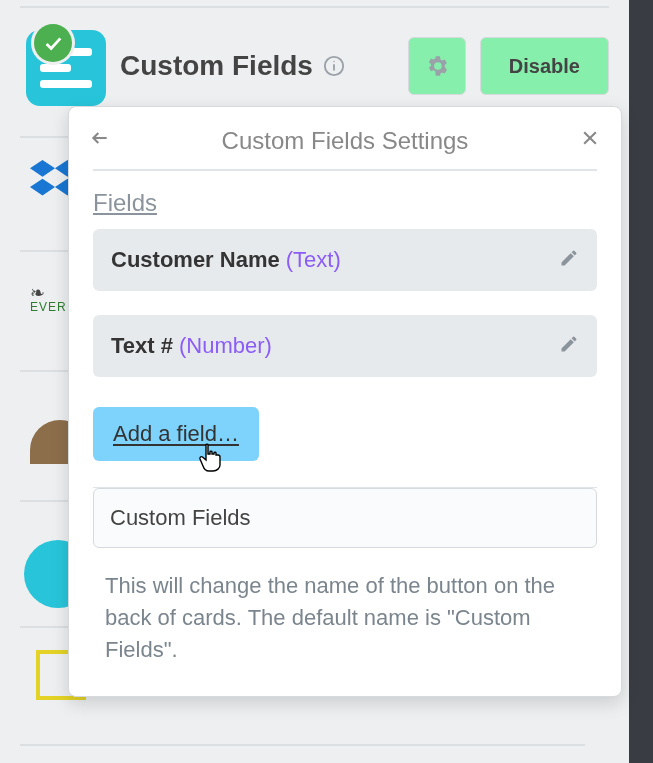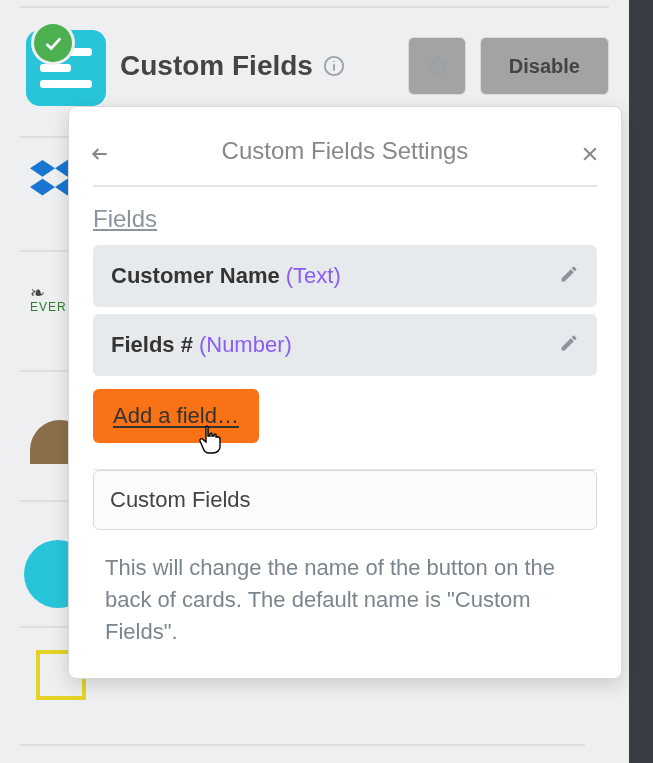--- a/index.html
+++ b/index.html
@@ -51,21 +51,21 @@
     display: flex; align-items: center; gap: 10px;
   }
   .info-icon {
     width: 22px; height: 22px;
     display: inline-flex; align-items: center; justify-content: center;
     color: #9aa1a8;
   }
   .info-icon svg { width: 22px; height: 22px; stroke: #9aa1a8; fill: none; stroke-width: 2; }
   .btn {
     border: 1px solid #d6dadc;
-    background: #a3a3a3;
+    background: #86efac;
     border-radius: 6px;
     font-size: 20px;
     font-weight: 700;
     color: #444;
     cursor: pointer;
     display: flex; align-items: center; justify-content: center;
   }
   .btn.gear { width: 58px; height: 58px; color: #9aa1a8; }
   .btn.gear svg { width: 26px; height: 26px; fill: #9aa1a8; }
   .btn.disable { height: 58px; padding: 0 28px; }
@@ -87,23 +87,22 @@
     left: 68px; top: 106px;
     width: 554px;
     background: #fff;
     border: 1px solid #d6dadc;
     border-radius: 8px;
     box-shadow: 0 6px 18px rgba(0,0,0,0.15);
     padding: 0 0 30px 0;
   }
   .pop-header {
     display: flex;
-    align-items: flex-start;
+    align-items: flex-end;
     padding: 14px 14px;
-    margin-top: 16px;
   }
   .pop-back, .pop-close {
     width: 34px; height: 34px;
     display: flex; align-items: center; justify-content: center;
     color: #888; cursor: pointer;
     font-size: 24px;
   }
   .pop-back svg, .pop-close svg { width: 20px; height: 20px; stroke: #888; stroke-width: 2.5; fill: none; }
   .pop-title {
     flex: 1;
@@ -120,30 +119,30 @@
     font-weight: 400;
     padding: 18px 0 12px 0;
     text-decoration: underline;
   }
   .field-row {
     background: #e7eaec;
     border-radius: 6px;
     padding: 18px 18px;
     display: flex;
     align-items: center;
-    margin-bottom: 7px;
+    margin-bottom: 24px;
   }
   .field-name { font-size: 22px; font-weight: 700; color: #343434; }
   .field-type { font-size: 22px; font-weight: 400; color: #8b5cf6; margin-left: 6px; }
   .field-row .spacer { flex: 1; }
   .edit-icon { color: #8b949c; cursor: pointer; }
   .edit-icon svg { width: 20px; height: 20px; fill: #8b949c; }
   .add-field-btn {
     display: inline-block;
-    background: #f97316;
+    background: #7dd3fc;
     border-radius: 6px;
     padding: 14px 20px;
     margin-top: 6px;
     margin-bottom: 26px;
     cursor: pointer;
     position: relative;
   }
   .add-field-text {
     font-size: 22px;
     color: #333;
@@ -262,21 +261,21 @@
         <span class="field-type">(Text)</span>
         <span class="spacer"></span>
         <span class="edit-icon">
           <svg viewBox="0 0 24 24">
               <path d="M3 17.25V21h3.75L17.81 9.94l-3.75-3.75L3 17.25zM20.71 7.04a1 1 0 0 0 0-1.41l-2.34-2.34a1 1 0 0 0-1.41 0l-1.83 1.83 3.75 3.75 1.83-1.83z"></path>
             </svg>
         </span>
       </div>
 
       <div class="field-row">
-        <span class="field-name">Fields #</span>
+        <span class="field-name">Text #</span>
         <span class="field-type">(Number)</span>
         <span class="spacer"></span>
         <span class="edit-icon">
           <svg viewBox="0 0 24 24">
               <path d="M3 17.25V21h3.75L17.81 9.94l-3.75-3.75L3 17.25zM20.71 7.04a1 1 0 0 0 0-1.41l-2.34-2.34a1 1 0 0 0-1.41 0l-1.83 1.83 3.75 3.75 1.83-1.83z"></path>
             </svg>
         </span>
       </div>
 
       <div class="add-field-btn">

